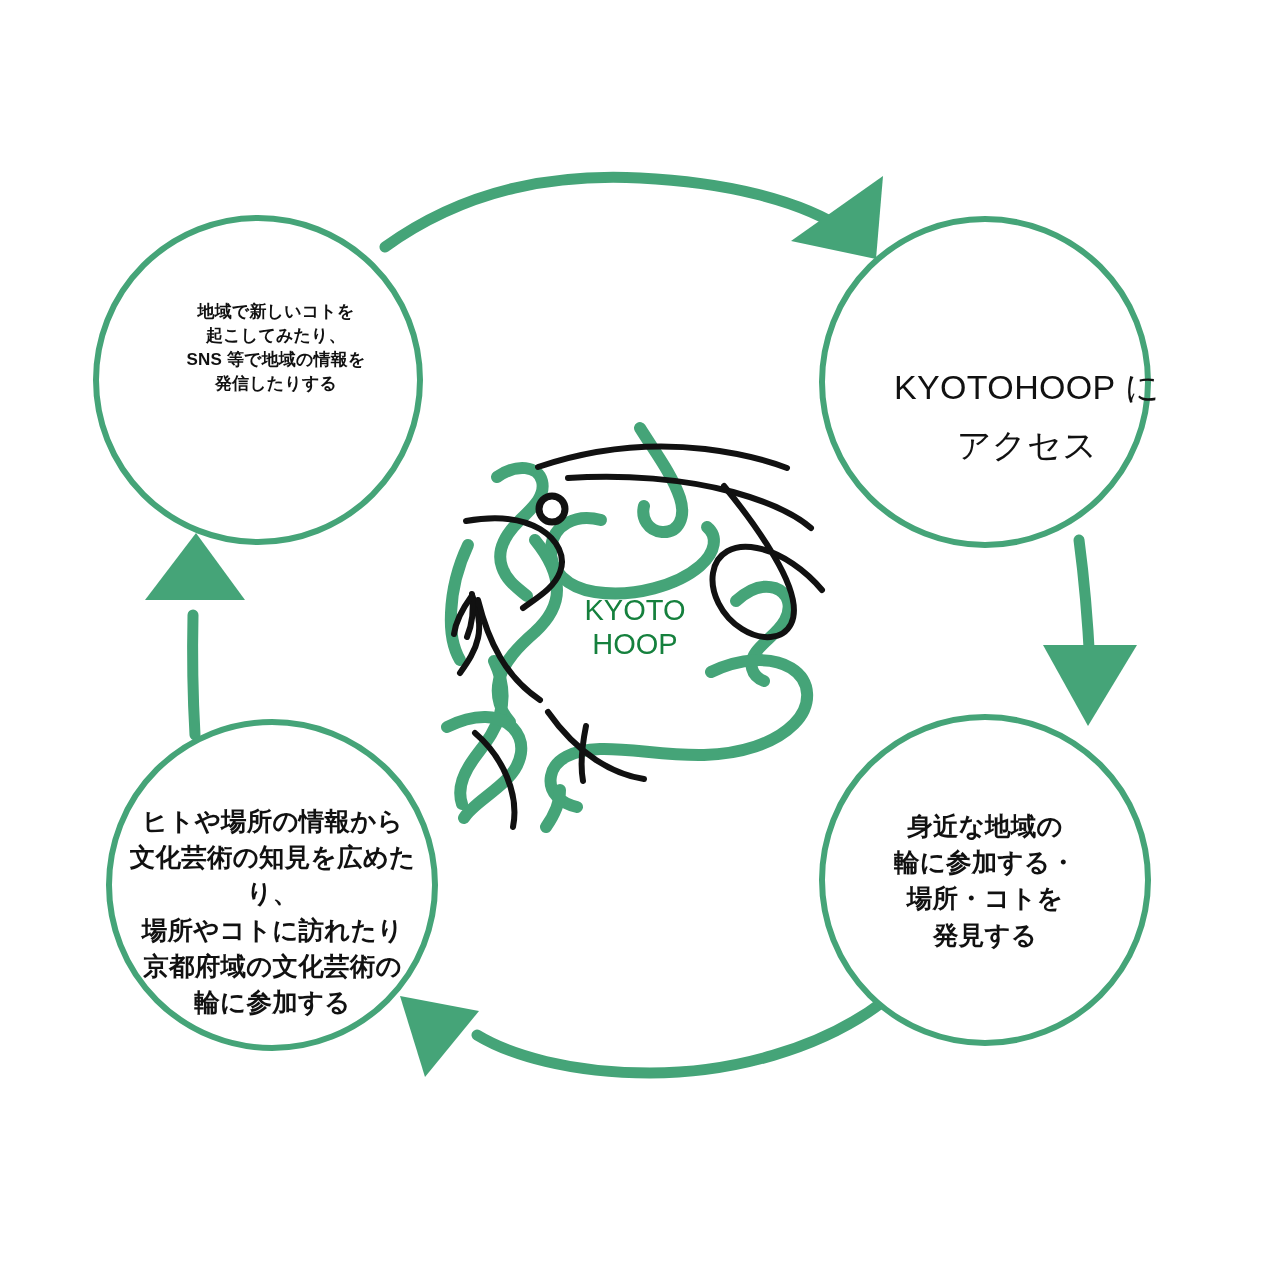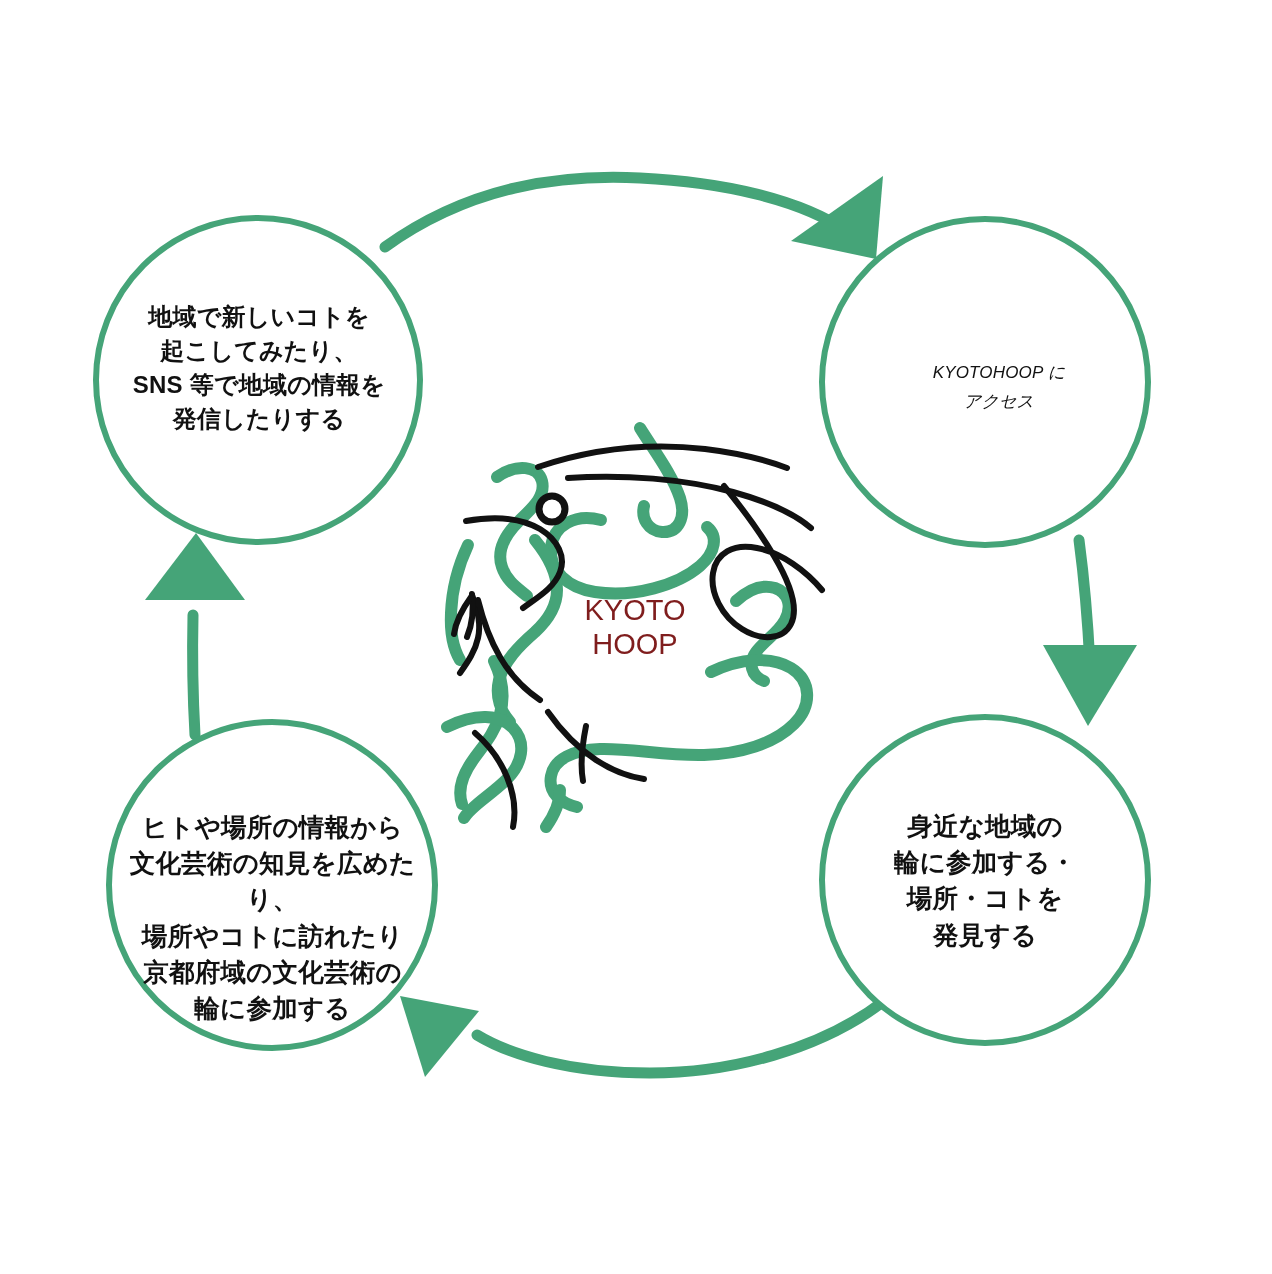--- a/index.html
+++ b/index.html
@@ -33,50 +33,48 @@
     text-align: center;
     color: #111111;
     font-weight: 700;
     line-height: 1.42;
     letter-spacing: 0.01em;
     white-space: pre-line;
     font-family: "Liberation Sans", "DejaVu Sans", sans-serif;
     pointer-events: none;
   }
   #label-top-left {
-    left: 99px; top: 300px; width: 320px;
-    font-size: 24px;
+    left: 116px; top: 300px; width: 320px;
+    font-size: 17px;
     text-align: center;
   }
   #label-top-right {
-    left: 839px; top: 358px; width: 320px;
-    font-size: 17px;
+    left: 867px; top: 358px; width: 320px;
+    font-size: 34px;
     line-height: 1.72;
     font-weight: 400;
-    font-style: italic;
   }
   #label-bottom-right {
     left: 855px; top: 808px; width: 260px;
     font-size: 25.5px;
   }
   #label-bottom-left {
     left: 110px; top: 803px; width: 325px;
     font-size: 25.5px;
-    margin-top: 6px;
   }
   #logo-wordmark {
     position: absolute;
     left: 545px;
     top: 593px;
     width: 180px;
     text-align: center;
     font-size: 29px;
     font-weight: 400;
     line-height: 1.18;
-    color: #7f1d1d;
+    color: #15803d;
     white-space: pre-line;
     font-family: "Liberation Sans", "DejaVu Sans", sans-serif;
     pointer-events: none;
   }
 </style>
 </head>
 <body>
 
 <div id="diagram-root">
 

